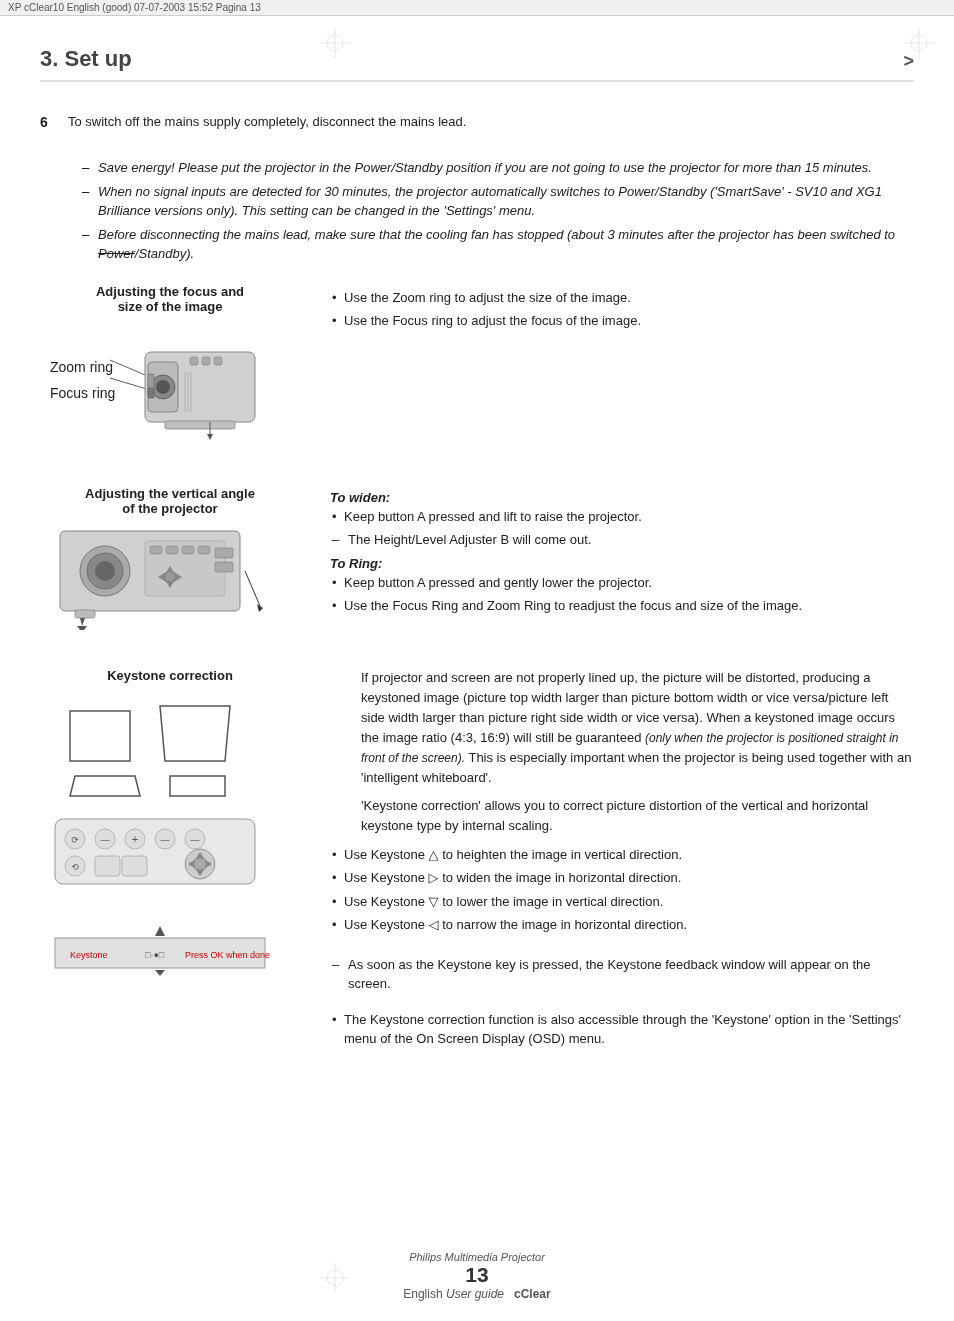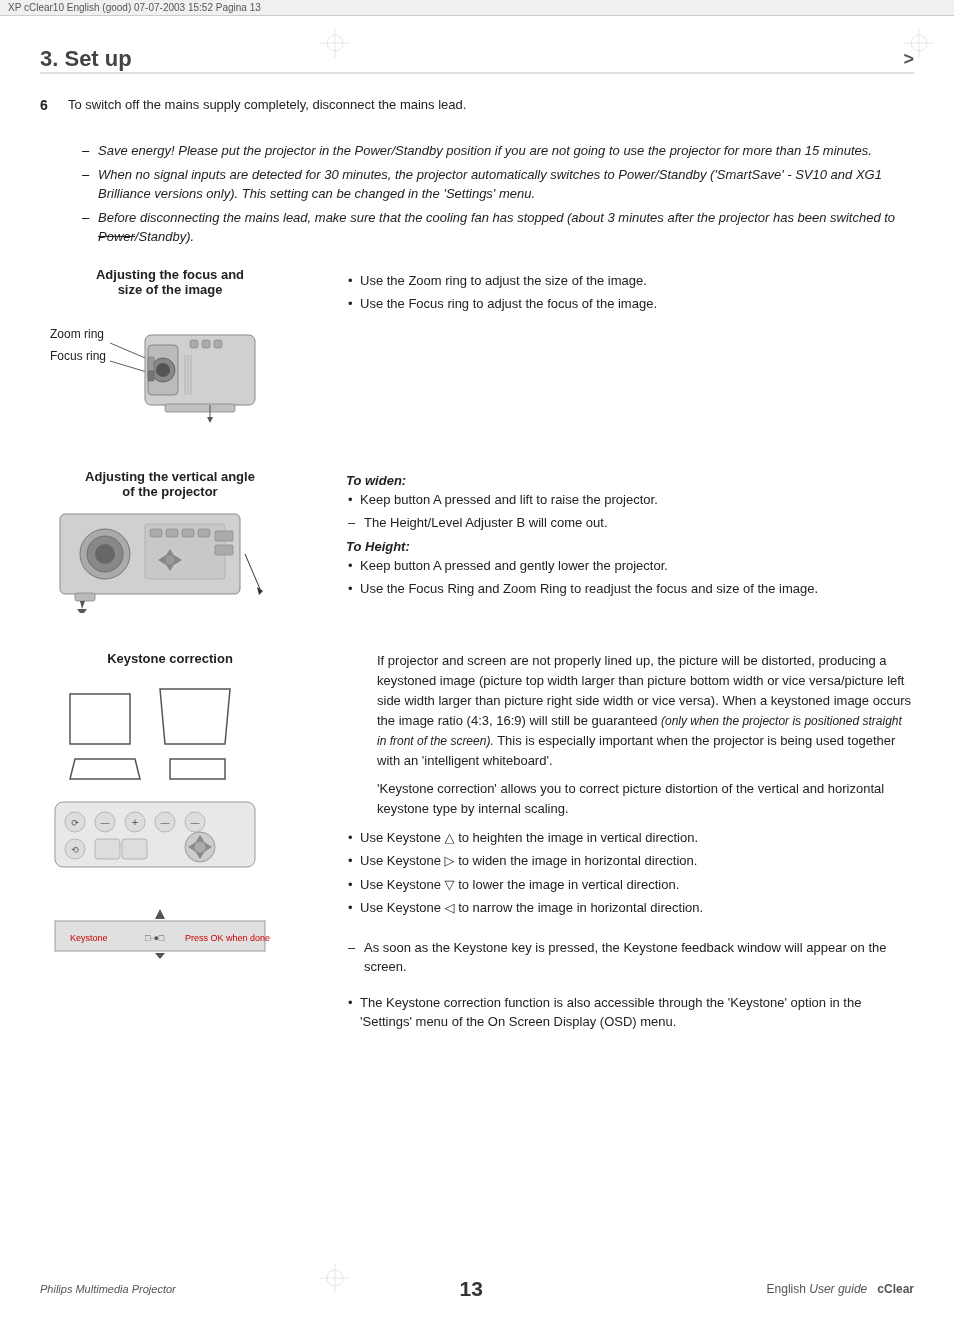--- a/index.html
+++ b/index.html
@@ -25,23 +25,24 @@
     
     .main-content {
       padding: 30px 40px 40px 40px;
       position: relative;
     }
 
     
     .page-title-bar {
       display: flex;
       justify-content: space-between;
-      align-items: center;
-      margin-bottom: 23px;
+      align-items: flex-end;
+      margin-bottom: 32px;
       border-bottom: 2px solid #e0e0e0;
+      padding-bottom: 8px;
     }
 
     .page-title {
       font-size: 22px;
       font-weight: bold;
       color: #444;
     }
 
     .page-nav {
       font-size: 18px;
@@ -127,20 +128,21 @@
       position: absolute;
       bottom: 20px;
       left: 0;
       right: 0;
       display: flex;
       justify-content: space-between;
       align-items: center;
       padding: 0 40px;
       font-size: 11px;
       color: #555;
+      flex-direction: column;
     }
     .footer-center {
       font-size: 21px;
       font-weight: bold;
       color: #333;
     }
     .footer-right {
       font-size: 12px;
     }
 
@@ -160,21 +162,21 @@
       margin-bottom: 2px;
     }
 
     .right-col-top {
       padding-top: 4px;
     }
 
     .section-full {
       display: grid;
       grid-template-columns: 280px 1fr;
-      gap: 16px;
+      gap: 0;
       margin-bottom: 24px;
     }
 
     .content-para {
       font-size: 13px;
       line-height: 1.55;
       margin-bottom: 8px;
       margin-left: 31px;
     }
   </style>
@@ -222,21 +224,21 @@
 
   <div class="section-full">
     <div class="left-col">
       <div class="section-heading">
         <span>Adjusting the focus and</span><br>
         <span>size of the image</span>
       </div>
 
       <div style="position:relative; margin-top: 8px; margin-left: 10px; height: 140px;">
 
-        <div style="position:absolute; left:0; top:18px; font-size:12px; line-height:1.9;">
+        <div style="position:absolute; left:0; top:32px; font-size:14px; line-height:1.9;">
           <div>
             <span>Zoom ring</span>
           </div>
           <div>
             <span>Focus ring</span>
           </div>
         </div>
 
         <svg style="position:absolute; left:60px; top:10px; width:160px; height:130px;">
 
@@ -318,21 +320,21 @@
     </div>
     <div class="right-col">
       <div style="margin-top: 4px;">
         <div class="sub-label">To widen:</div>
         <ul class="bullet-list">
           <li><span>Keep button A pressed and lift to raise the projector.</span></li>
         </ul>
         <ul class="dash-list" style="font-style:normal;">
           <li style="font-style:normal;"><span>The Height/Level Adjuster B will come out.</span></li>
         </ul>
-        <div class="sub-label" style="margin-top:6px;">To Height:</div>
+        <div class="sub-label" style="margin-top:6px;">To Ring:</div>
         <ul class="bullet-list">
           <li><span>Keep button A pressed and gently lower the projector.</span></li>
           <li><span>Use the Focus Ring and Zoom Ring to readjust the focus and size of the image.</span></li>
         </ul>
       </div>
     </div>
   </div>
 
   <div class="section-full">
     <div class="left-col">

